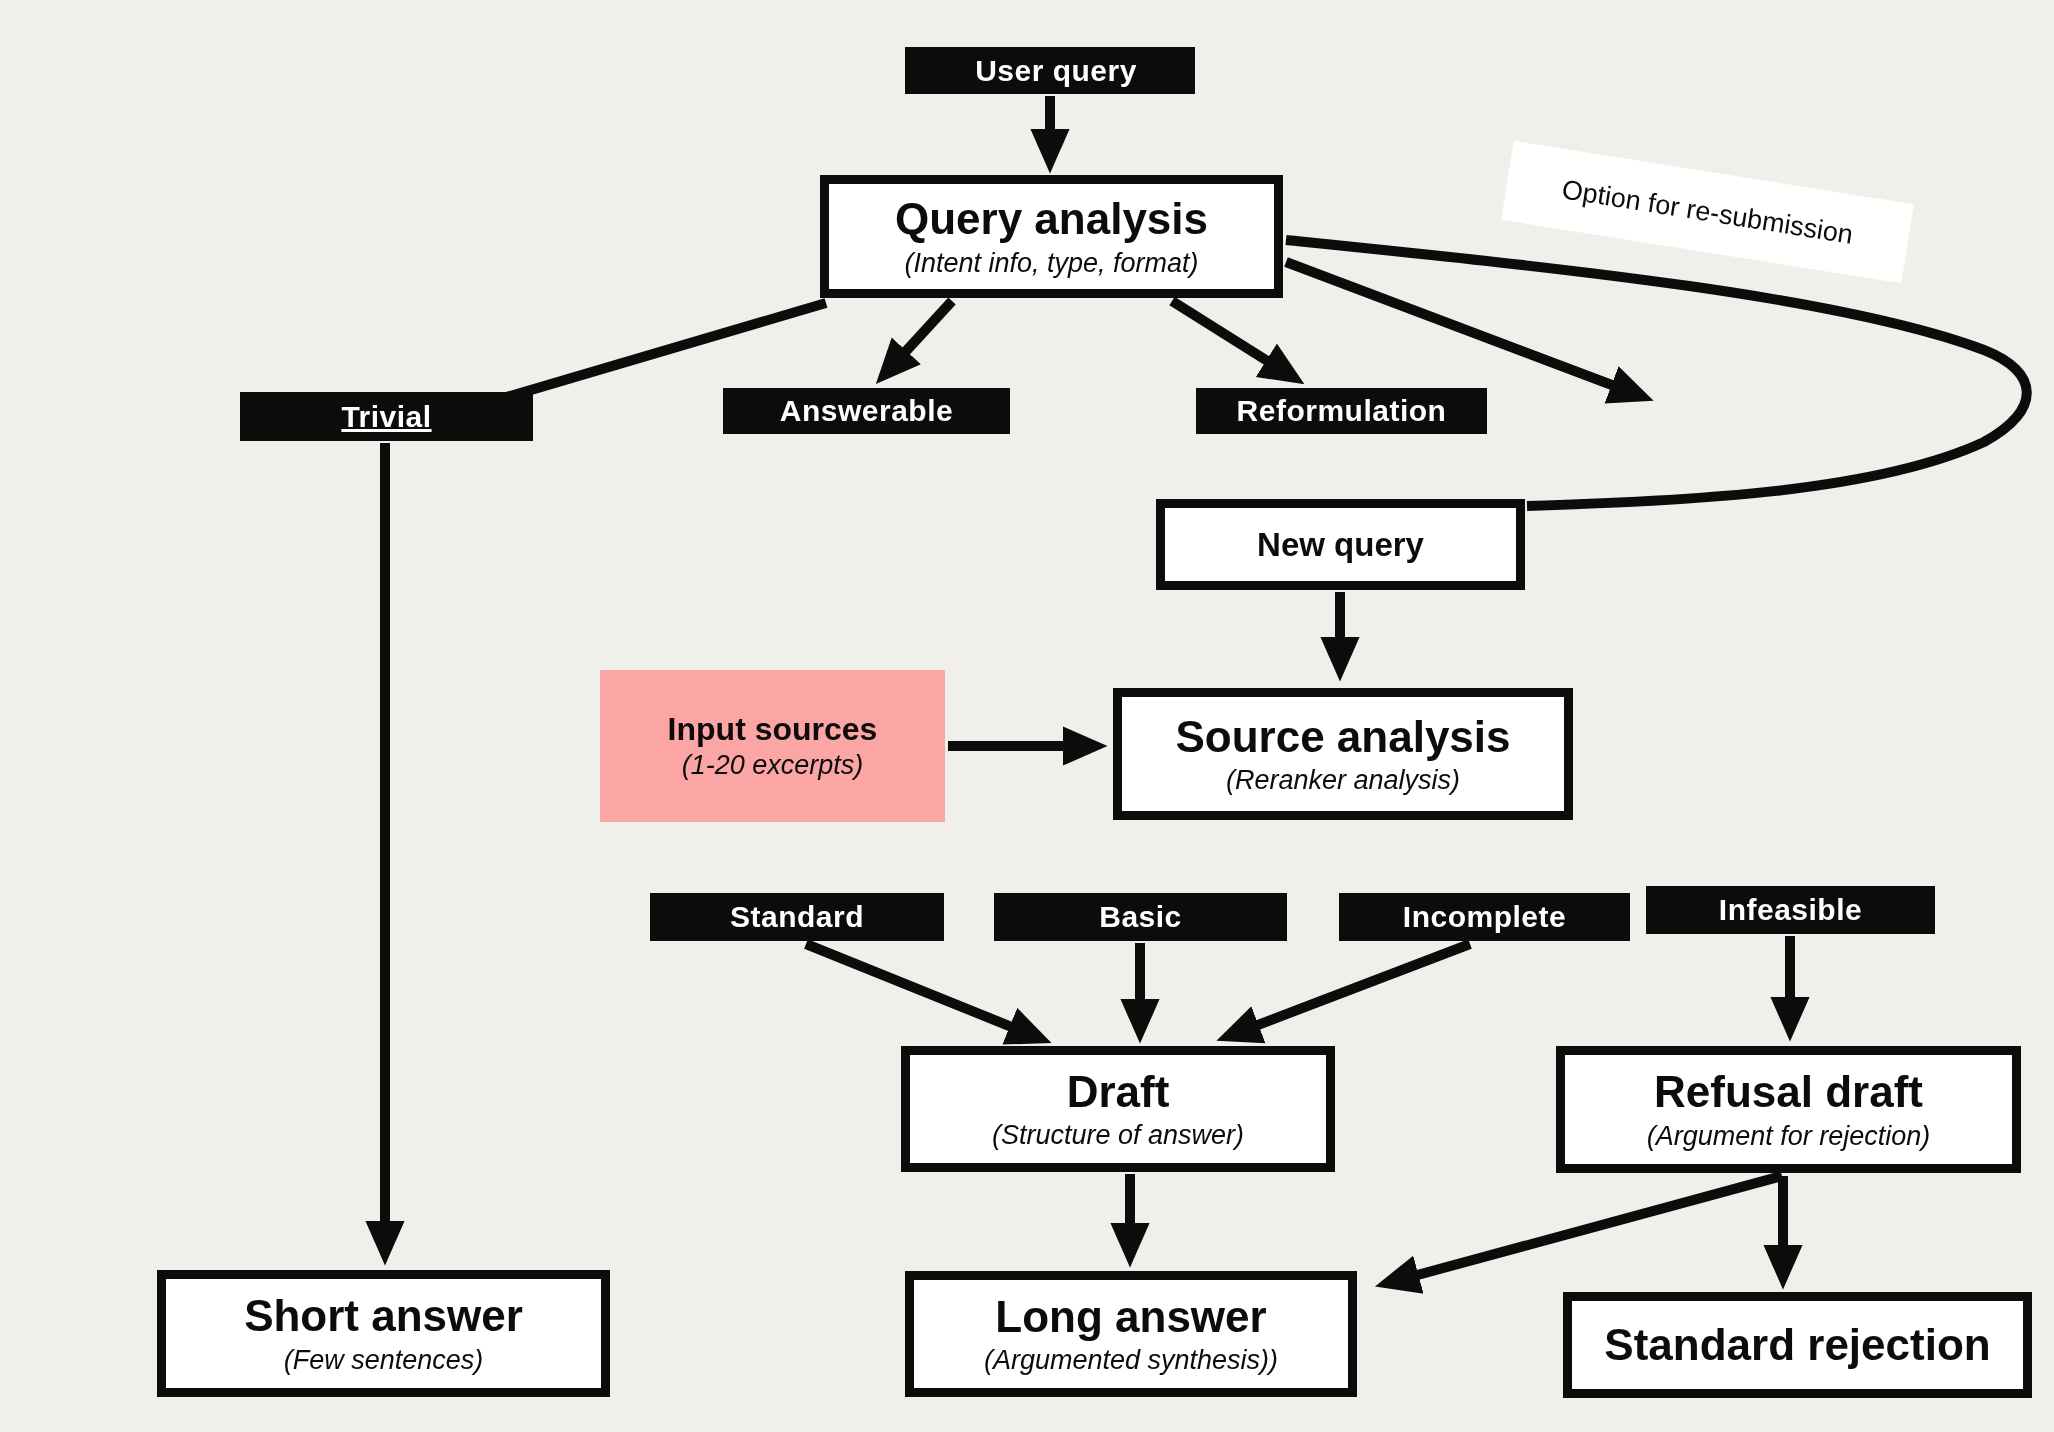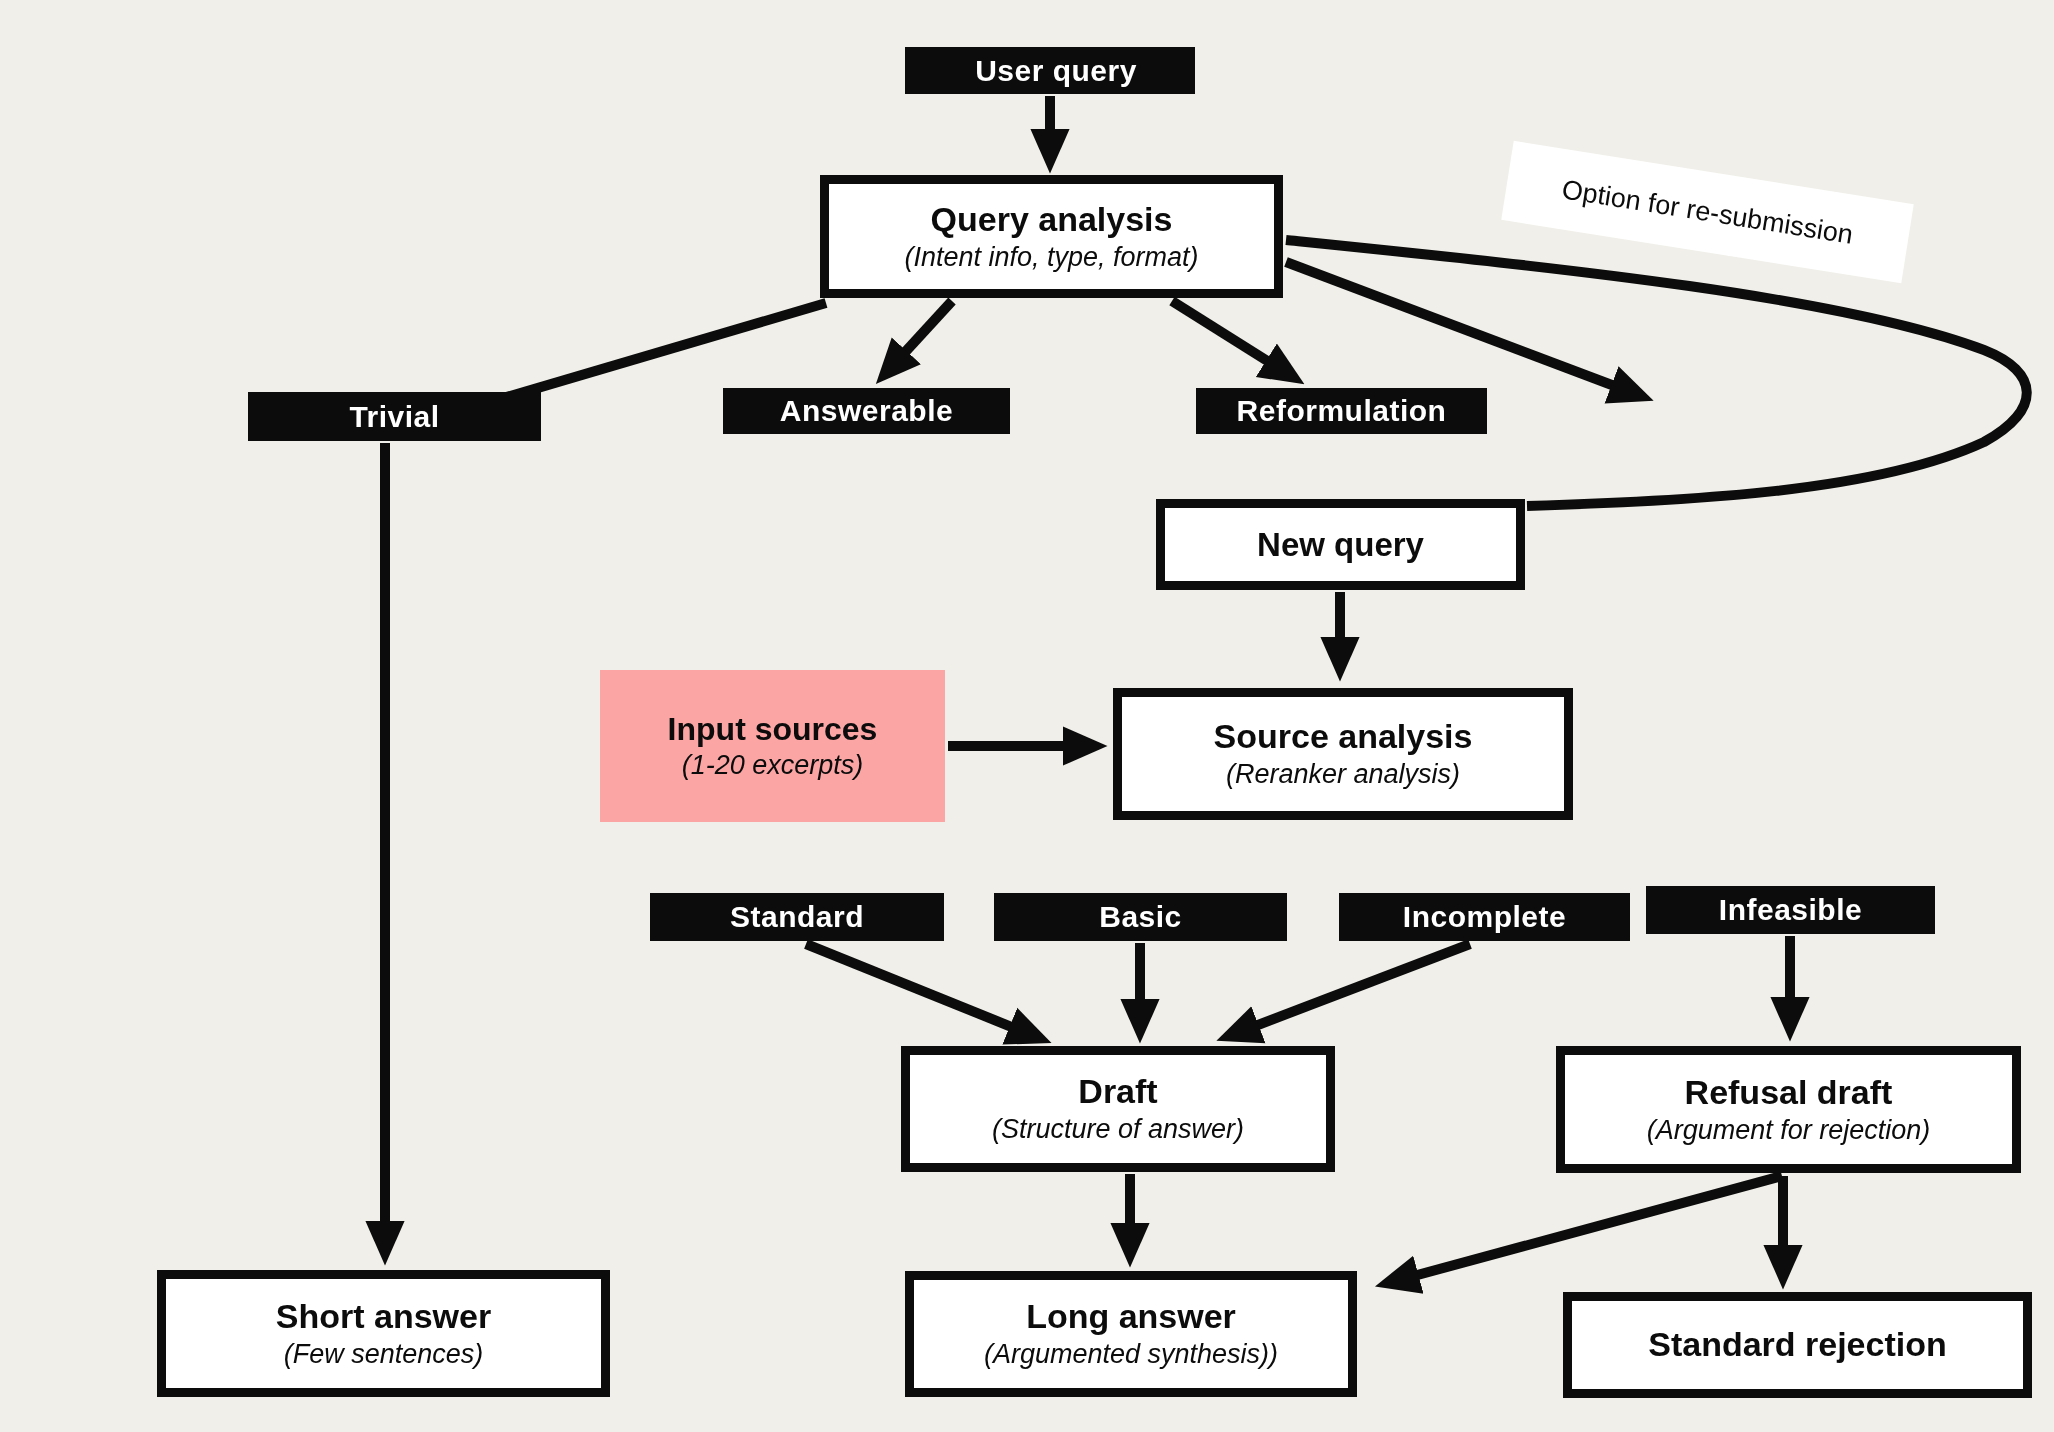--- a/index.html
+++ b/index.html
@@ -9,21 +9,21 @@
     background:#f0efe9;
     font-family:"Liberation Sans", sans-serif;
     overflow:hidden;
   }
   .edges{position:absolute;inset:0;z-index:1;}
   .node{position:absolute;z-index:2;box-sizing:border-box;
         display:flex;flex-direction:column;align-items:center;justify-content:center;
         text-align:center;}
   .tag{background:#0c0c0c;color:#ffffff;font-weight:bold;font-size:30px;letter-spacing:.5px;}
   .proc{background:#ffffff;border:9px solid #0c0c0c;color:#0c0c0c;}
-  .proc .title{font-weight:bold;font-size:34px;line-height:1.15;}
+  .proc .title{font-weight:bold;font-size:44px;line-height:1.15;}
   .proc .subtitle{font-style:italic;font-size:27px;line-height:1.2;margin-top:2px;}
   .srcbox{background:#fca5a5;border:none;color:#0c0c0c;}
   .note{background:#ffffff;color:#0c0c0c;font-size:27px;
         transform:rotate(9deg);transform-origin:center;z-index:2;}
   .big{font-size:35px;font-weight:bold;}
 </style>
 </head>
 <body>
 
 <div class="stage">
@@ -60,21 +60,21 @@
 
   <div class="node proc" style="left:820px;top:175px;width:463px;height:123px;">
     <div class="title">Query analysis</div>
     <div class="subtitle">(Intent info, type, format)</div>
   </div>
 
   <div class="node note" style="left:1505px;top:172px;width:405px;height:80px;">
     <span>Option for re-submission</span>
   </div>
 
-  <div class="node tag" style="left:248px;top:392px;width:293px;height:49px;">
+  <div class="node tag" style="left:240px;top:392px;width:293px;height:49px;text-decoration:underline;">
     <span>Trivial</span>
   </div>
   <div class="node tag" style="left:710px;top:388px;width:287px;height:46px;margin-left:13px;">
     <span>Answerable</span>
   </div>
   <div class="node tag" style="left:1196px;top:388px;width:291px;height:46px;">
     <span>Reformulation</span>
   </div>
 
   <div class="node proc" style="left:1156px;top:499px;width:369px;height:91px;">

